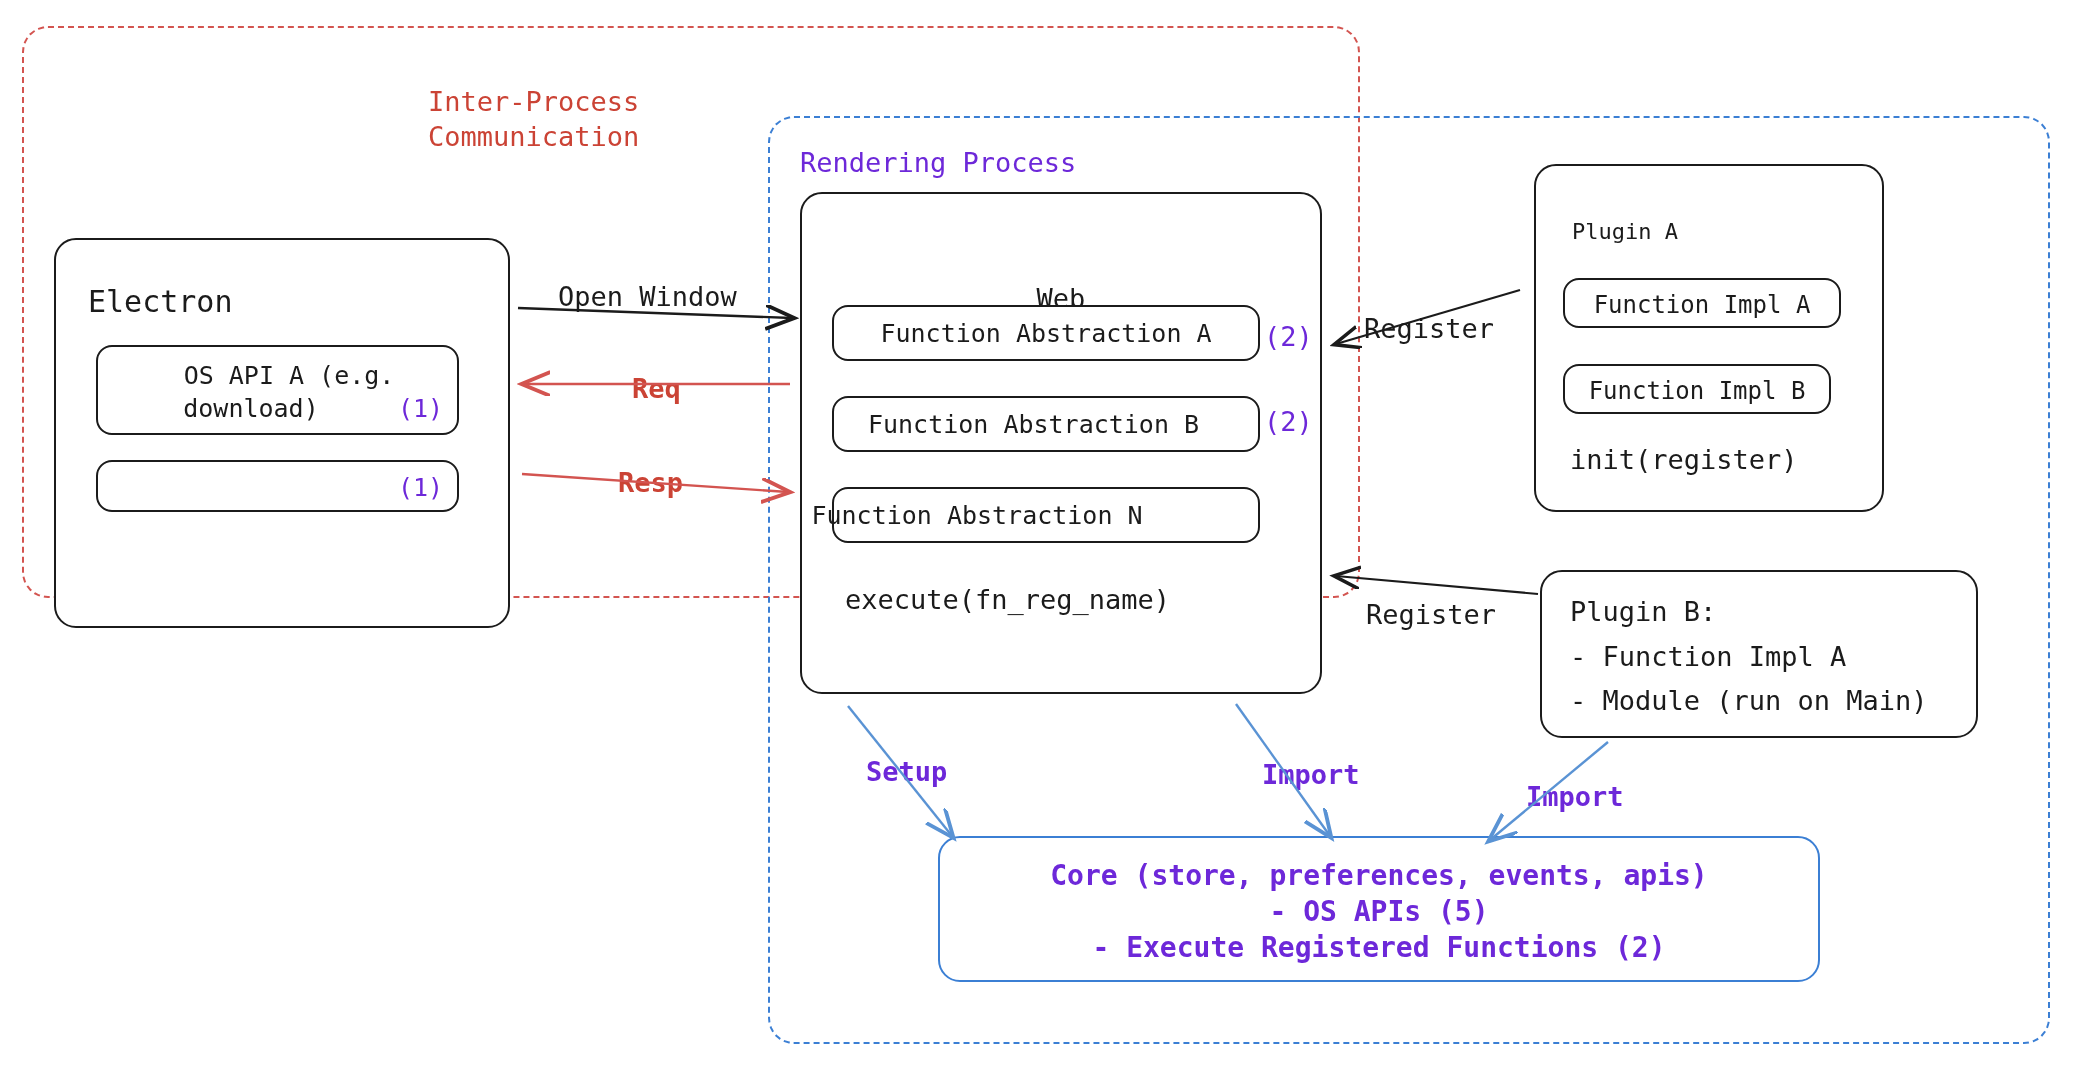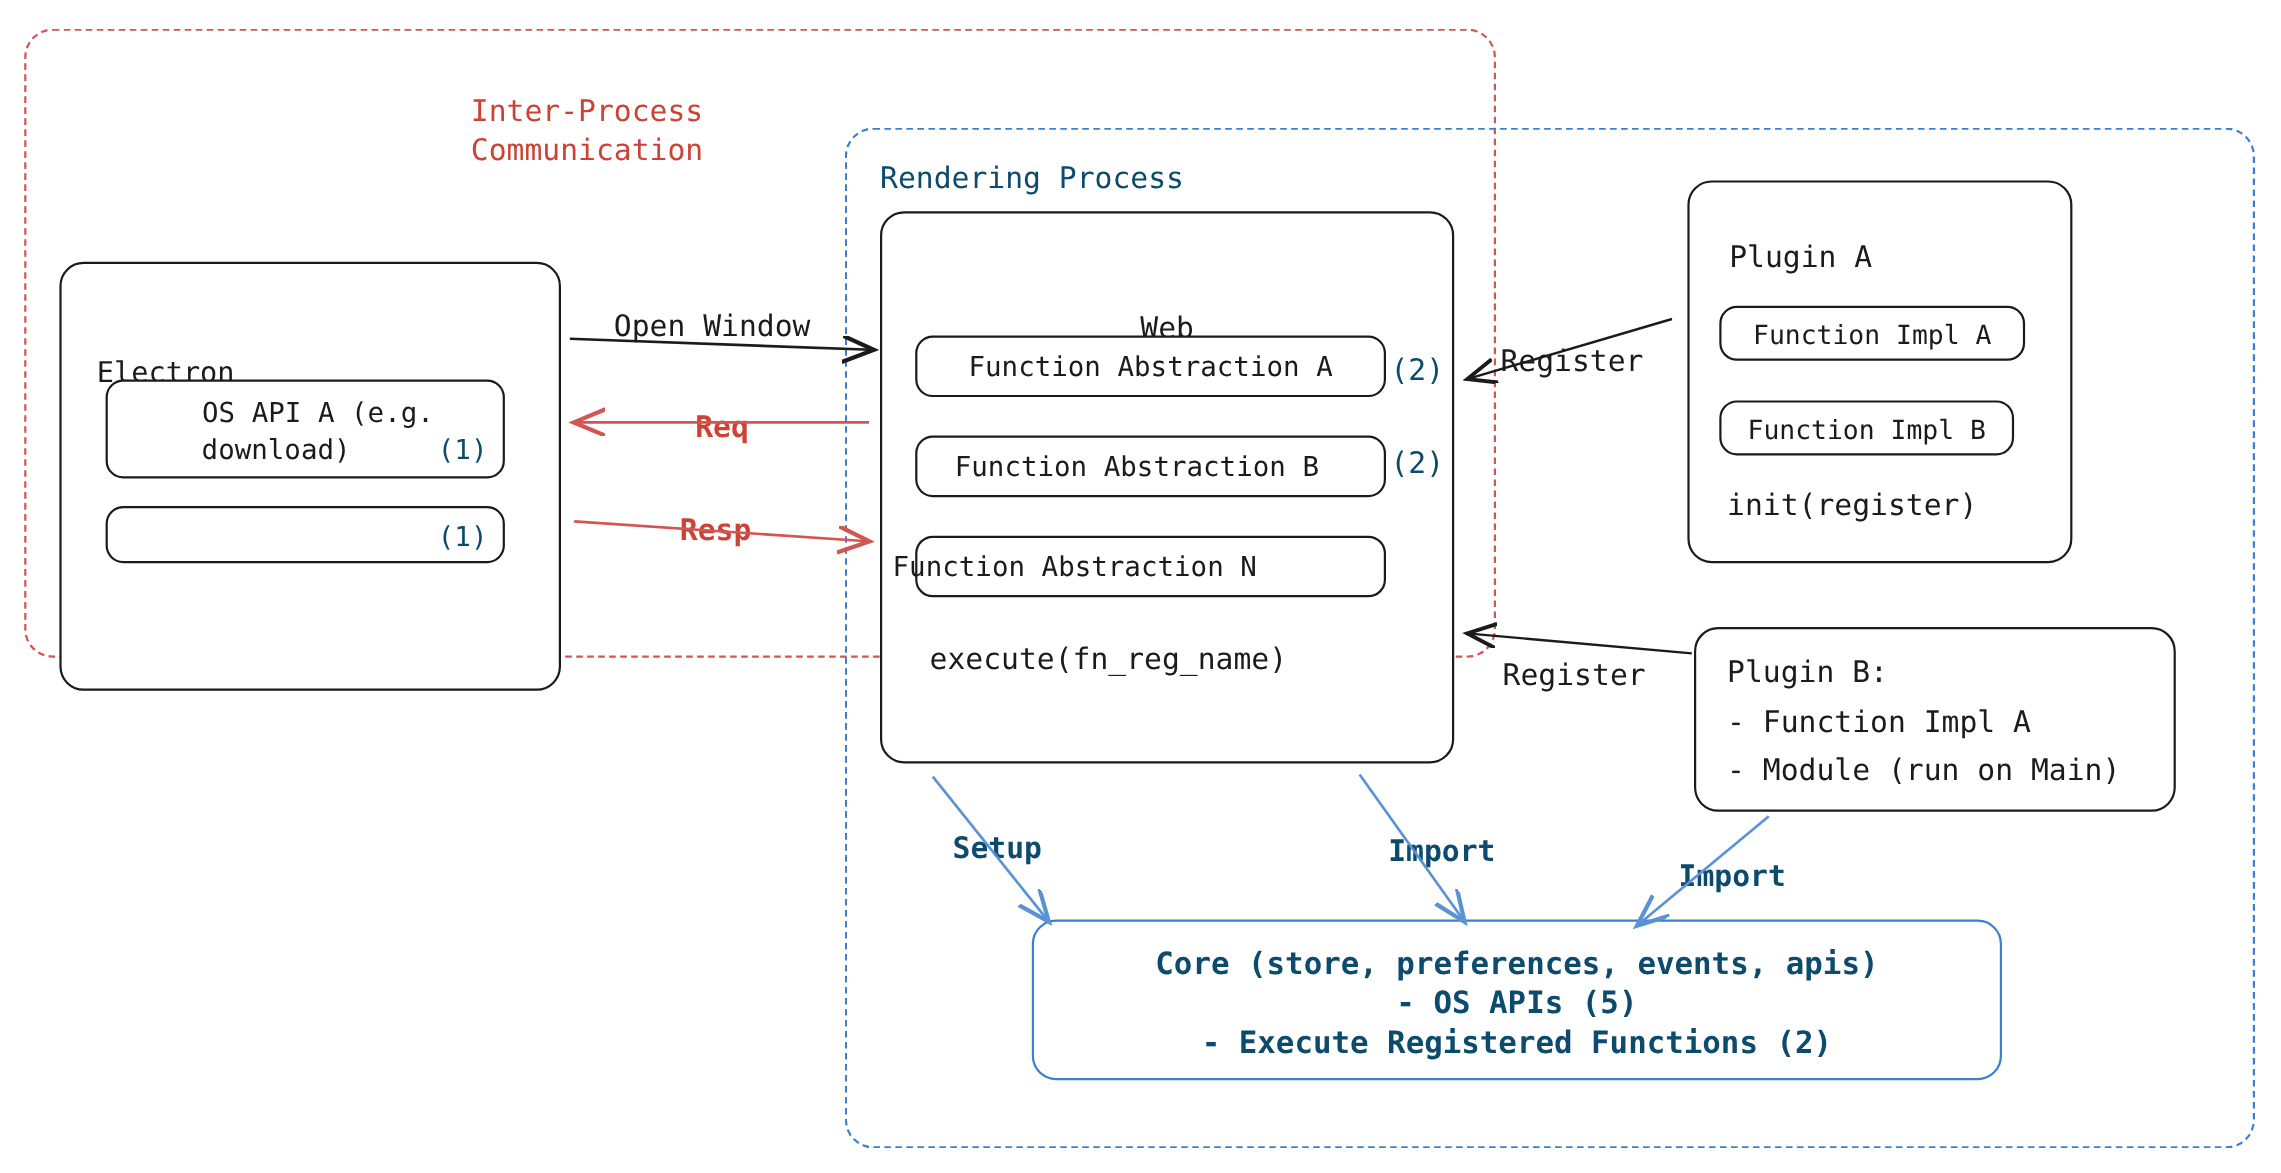--- a/index.html
+++ b/index.html
@@ -38,21 +38,21 @@
   }
   .lbl {
     position: absolute;
     color: #1b1b1b;
     white-space: pre;
     line-height: 1.28;
   }
   .center {
     text-align: center;
   }
-  .blue-txt { color: #0c4a6e; }
+  .blue-txt { color: #6d28d9; }
   .red-txt  { color: #cb4335; }
 
   
   .region {
     position: absolute;
     box-sizing: border-box;
     border-radius: 26px;
     background: transparent;
   }
   .region.ipc {
@@ -78,21 +78,21 @@
 
   <div class="region render" style="left:768px; top:116px; width:1282px; height:928px;"></div>
 
   <div class="lbl red-txt center" style="left:428px; top:85px; font-size:27px;">Inter-Process</div>
   <div class="lbl red-txt center" style="left:428px; top:120px; font-size:27px;">Communication</div>
 
   <div class="lbl blue-txt" style="left:800px; top:146px; font-size:27px;">Rendering Process</div>
 
   <div class="node" style="left:54px; top:238px; width:456px; height:390px;"></div>
 
-  <div class="lbl" style="left:88px; top:283px; font-size:26px;margin-top:40px;">Electron</div>
+  <div class="lbl" style="left:88px; top:283px; font-size:30px;">Electron</div>
 
   <div class="node inner" style="left:96px; top:345px; width:363px; height:90px;"></div>
   <div class="lbl center" style="left:96px; top:360px; width:310px; font-size:25px;padding-left:38px;">OS API A (e.g.</div>
   <div class="lbl center" style="left:96px; top:393px; width:310px; font-size:25px;">download)</div>
   <div class="lbl blue-txt" style="left:398px; top:393px; font-size:25px;">(1)</div>
 
   <div class="node inner" style="left:96px; top:460px; width:363px; height:52px;"></div>
   <div class="lbl blue-txt" style="left:398px; top:472px; font-size:25px;">(1)</div>
 
   <div class="node" style="left:800px; top:192px; width:522px; height:502px;"></div>
@@ -107,21 +107,21 @@
   <div class="lbl center" style="left:832px; top:409px; width:403px; font-size:25px;">Function Abstraction B</div>
   <div class="lbl blue-txt" style="left:1264px; top:405px; font-size:27px;">(2)</div>
 
   <div class="node inner" style="left:832px; top:487px; width:428px; height:56px;"></div>
   <div class="lbl center" style="left:803px; top:500px; width:348px; font-size:25px;">Function Abstraction N</div>
 
   <div class="lbl" style="left:845px; top:583px; font-size:27px;">execute(fn_reg_name)</div>
 
   <div class="node" style="left:1534px; top:164px; width:350px; height:348px;"></div>
 
-  <div class="lbl" style="left:1572px; top:218px; font-size:27px;">Plugin A</div>
+  <div class="lbl" style="left:1572px; top:218px; font-size:22px;">Plugin A</div>
 
   <div class="node inner" style="left:1563px; top:278px; width:278px; height:50px;"></div>
   <div class="lbl center" style="left:1563px; top:290px; width:278px; font-size:24px;">Function Impl A</div>
 
   <div class="node inner" style="left:1563px; top:364px; width:268px; height:50px;"></div>
   <div class="lbl center" style="left:1563px; top:376px; width:268px; font-size:24px;">Function Impl B</div>
 
   <div class="lbl" style="left:1570px; top:443px; font-size:27px;">init(register)</div>
 
   <div class="node" style="left:1540px; top:570px; width:438px; height:168px;"></div>

